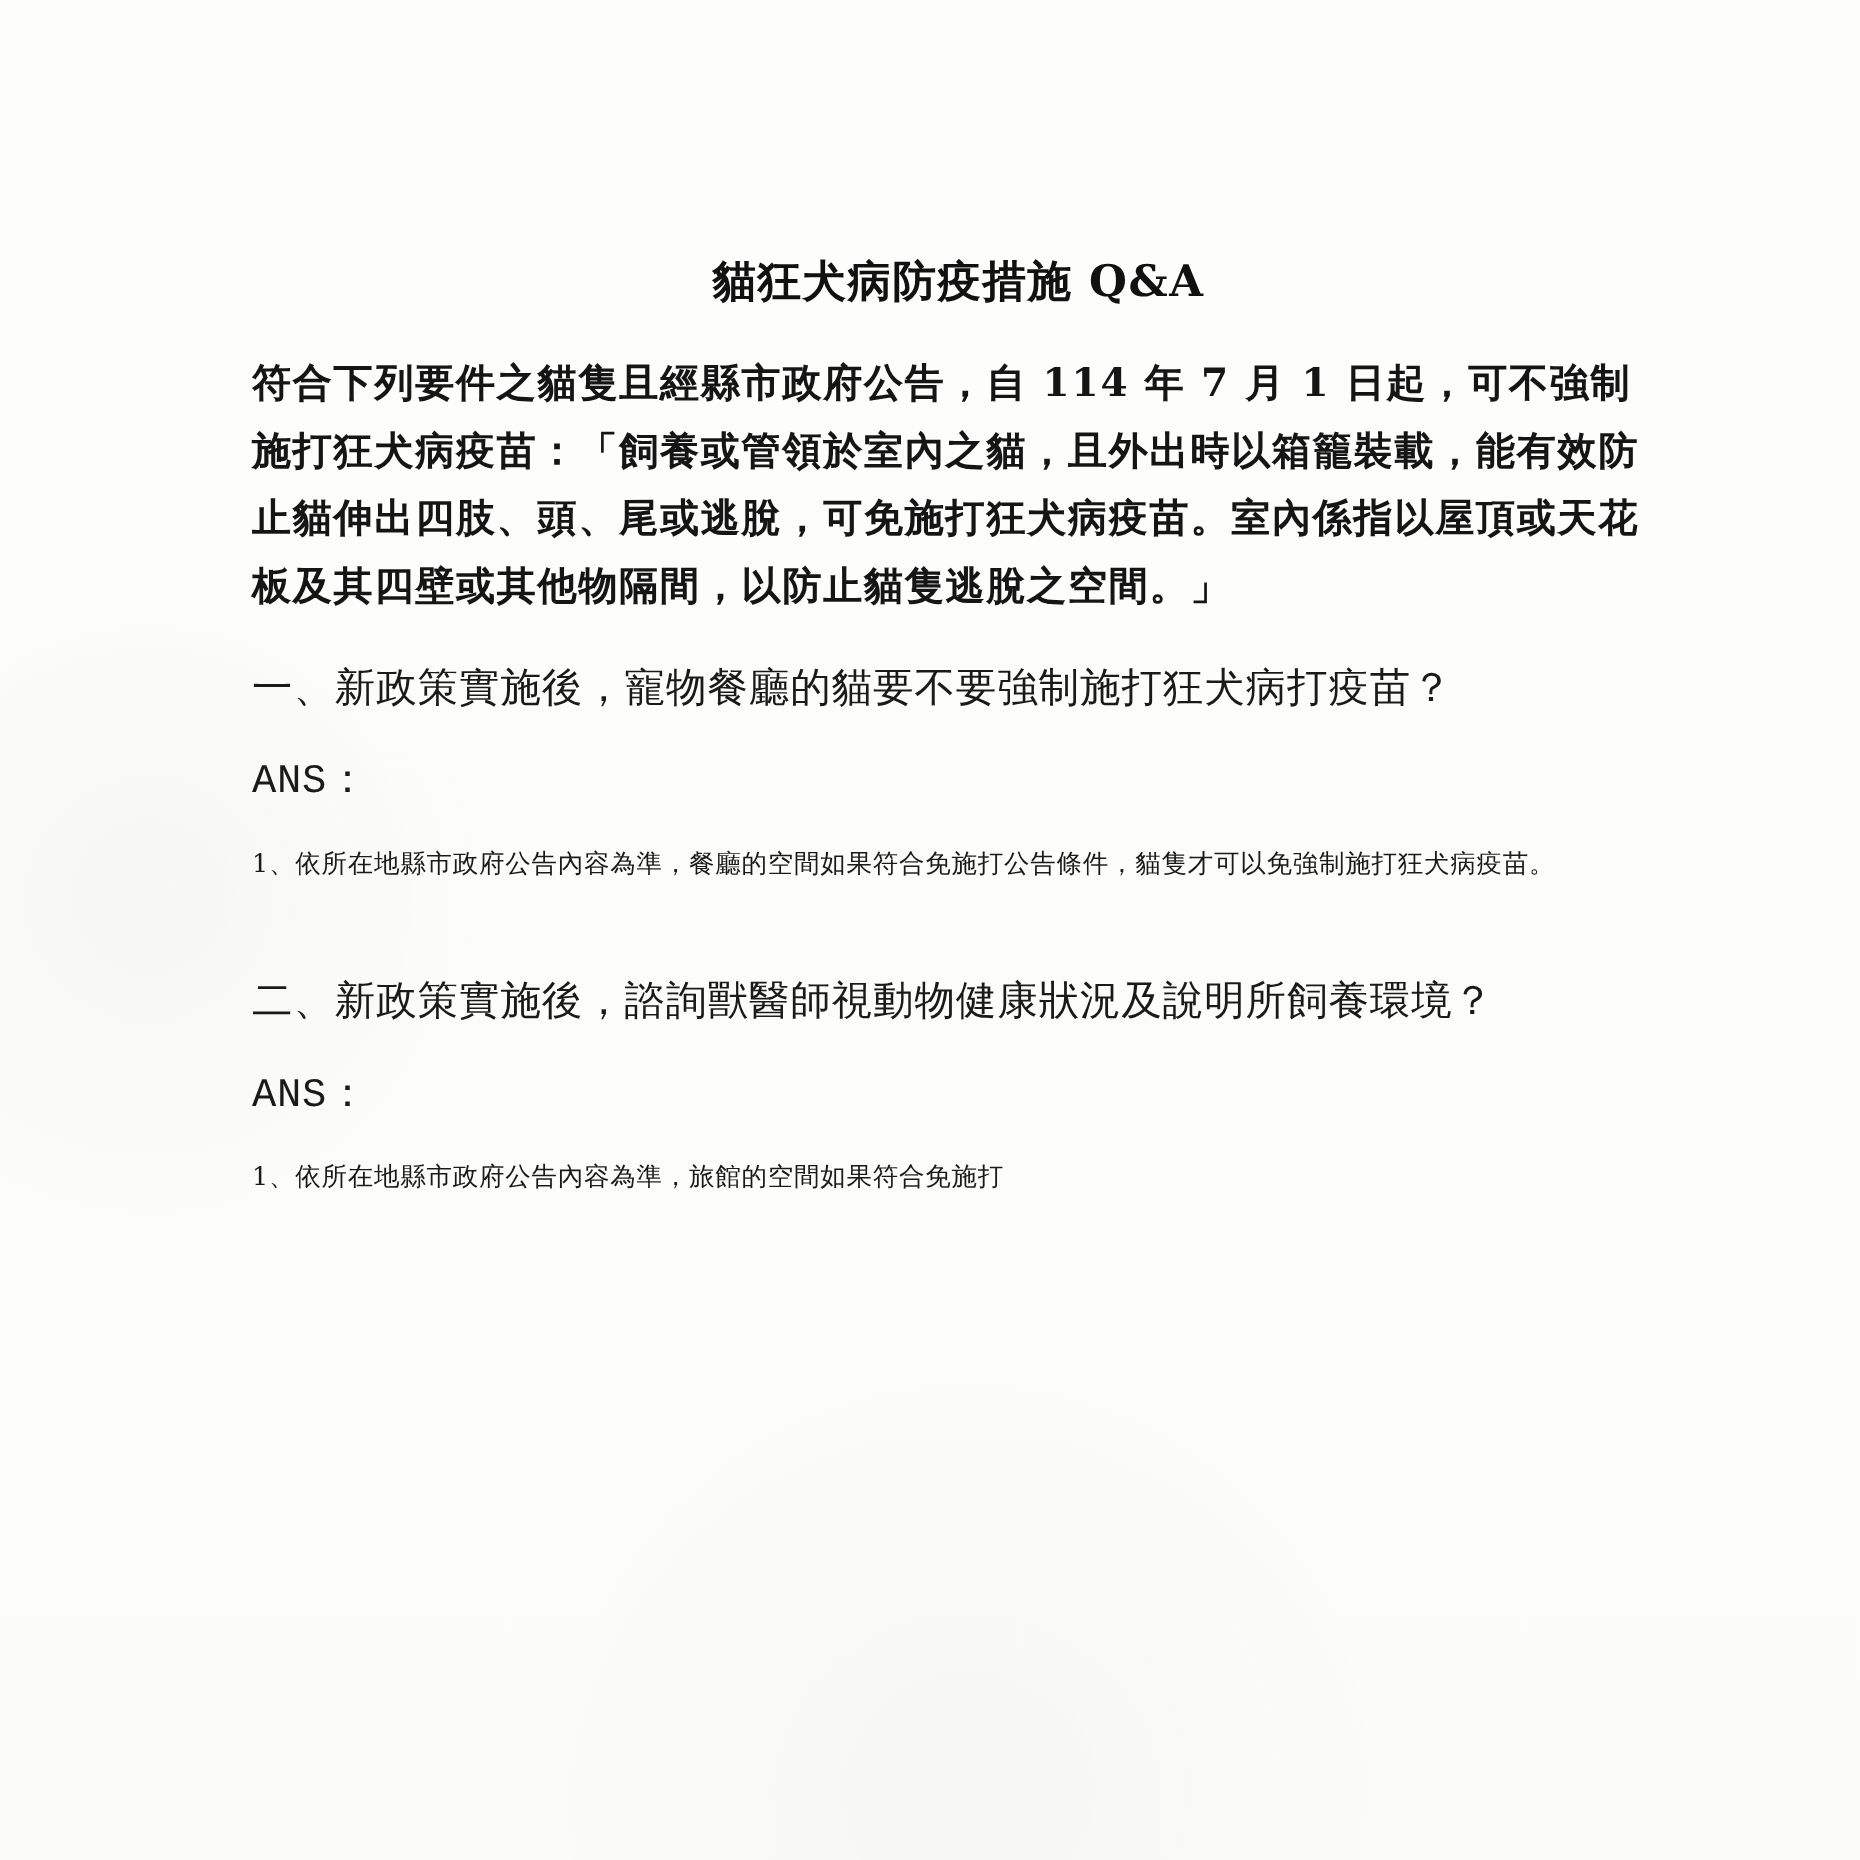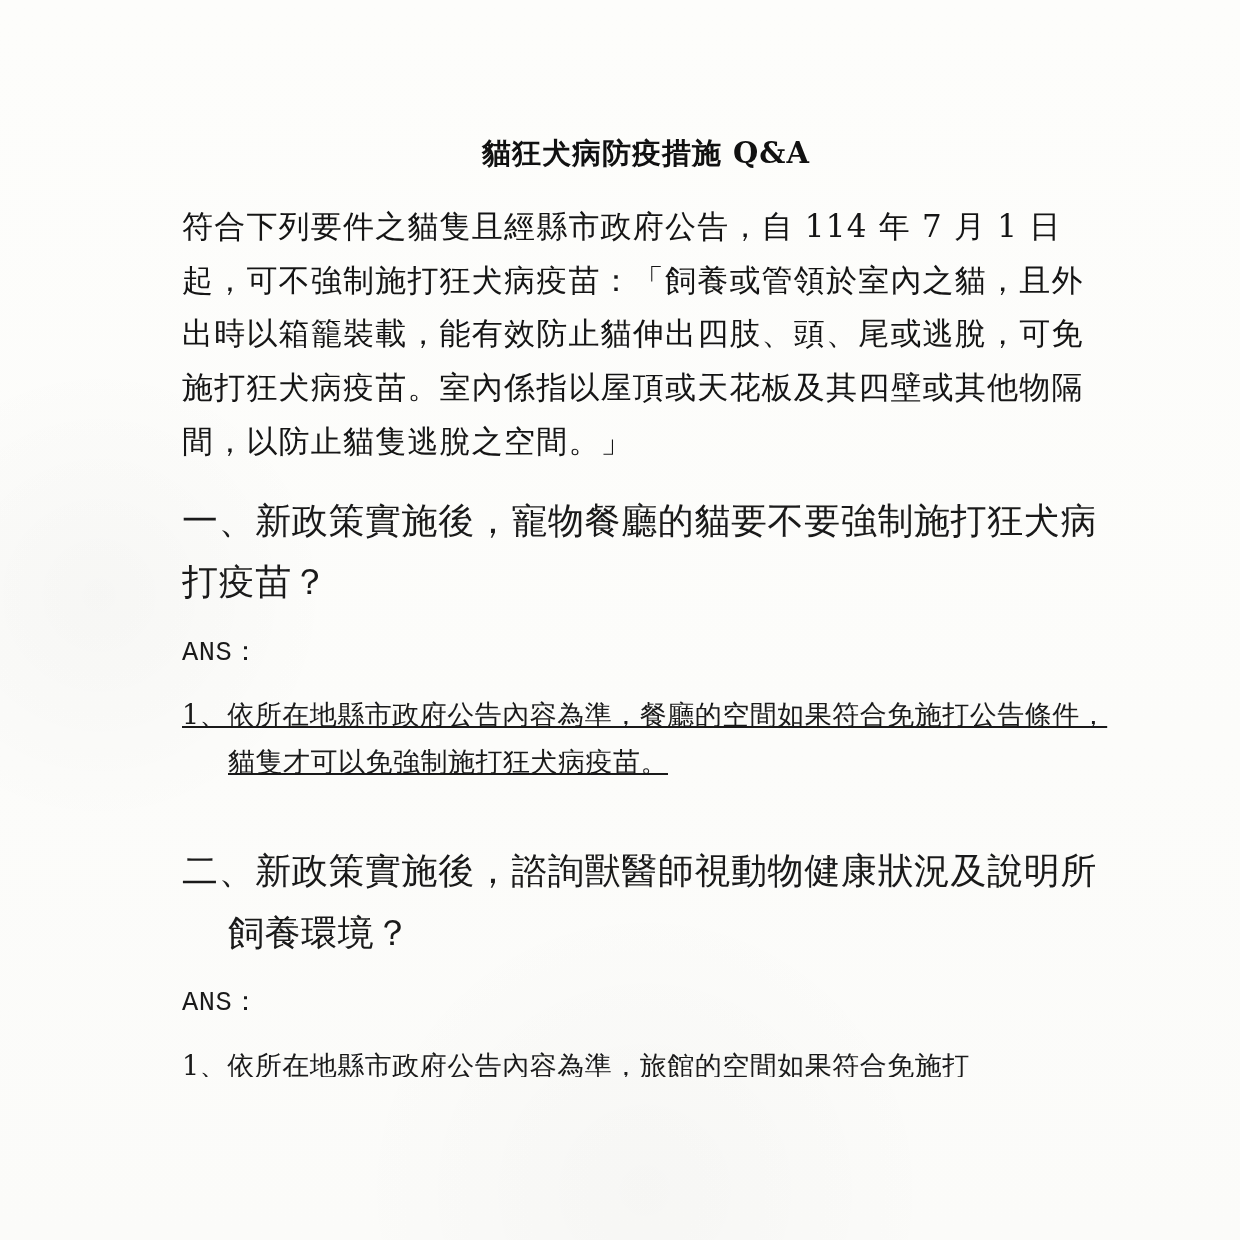--- a/index.html
+++ b/index.html
@@ -21,67 +21,65 @@
     inset: 0;
     background:
       radial-gradient(circle at 8% 48%, rgba(0,0,0,0.025) 0%, rgba(0,0,0,0) 18%),
       radial-gradient(circle at 52% 96%, rgba(0,0,0,0.02) 0%, rgba(0,0,0,0) 22%),
       linear-gradient(180deg, #fdfdfb 0%, #fcfcfa 60%, #fbfbf9 100%);
   }
   .content {
     position: absolute;
     left: 168px;
     right: 130px;
-    top: 134px;
-    margin-left: 14px;
+    top: 168px;
   }
   .doc-title {
     text-align: center;
     font-size: 29px;
     font-weight: bold;
     letter-spacing: 1px;
     margin: 0 0 26px 0;
     color: #111;
   }
   .para {
     font-size: 27px;
     line-height: 1.72;
     letter-spacing: 0.6px;
     margin: 0 0 12px 0;
     color: #151515;
   }
   .lead {
-    font-weight: normal;
+    font-weight: bold;
     text-indent: 0;
     letter-spacing: 1.2px;
-    font-size: 31px;
+    font-size: 26px;
     line-height: 1.73;
     margin-bottom: 22px;
   }
   .question {
-    font-size: 36px;
+    font-size: 27px;
     line-height: 1.7;
     letter-spacing: 0.6px;
     margin: 0 0 18px 0;
   }
   .ans-label {
     font-size: 27px;
     line-height: 1.7;
     margin: 0 0 16px 0;
     letter-spacing: 0.5px;
     font-family: Liberation Mono, monospace;
   }
   .numbered {
-    font-size: 27px;
+    font-size: 17px;
     line-height: 1.74;
     letter-spacing: 0.5px;
     margin: 0 0 14px 0;
     padding-left: 46px;
     text-indent: -46px;
-    text-decoration: underline;
   }
   .gap {
     height: 40px;
   }
   .q2 {
     padding-left: 46px;
     text-indent: -46px;
   }
   .cut-off {
     overflow: hidden;

